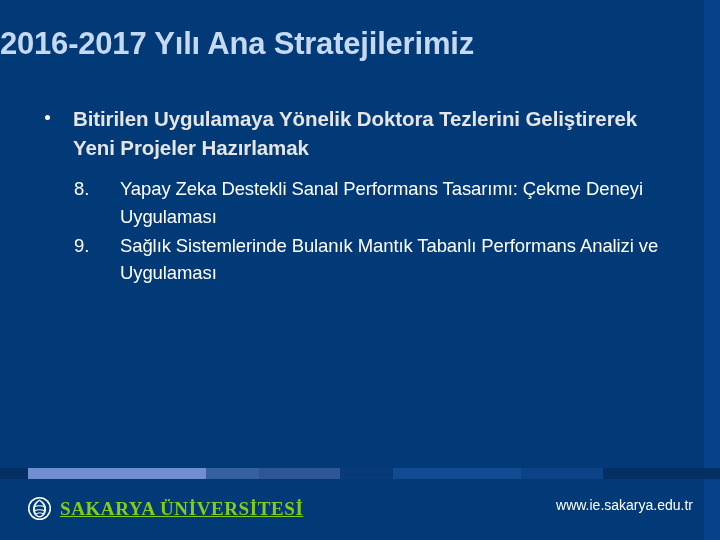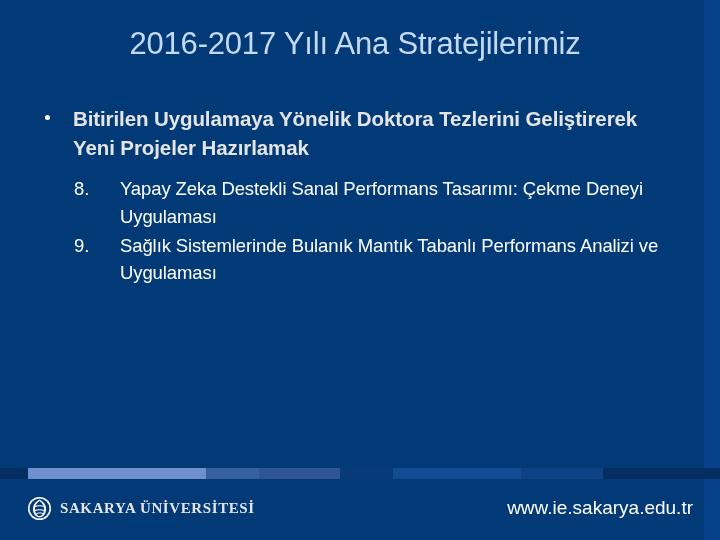--- a/index.html
+++ b/index.html
@@ -26,24 +26,23 @@
     height: 540px;
     background: #07418a;
   }
 
   
   .slide-title {
     position: absolute;
     left: 0;
     top: 26px;
     width: 710px;
-    text-align: center;
     color: #c5d9f2;
     font-size: 31px;
-    font-weight: normal;
+    font-weight: bold;
     letter-spacing: -0.2px;
     line-height: 1.15;
     white-space: nowrap;
   }
 
   
   .body-area {
     position: absolute;
     left: 0;
     top: 104px;
@@ -121,33 +120,34 @@
     display: flex;
     align-items: center;
     gap: 8px;
   }
   .emblem {
     width: 25px;
     height: 25px;
     flex: 0 0 auto;
   }
   .logo-text {
-    color: #e5e5e5;
+    color: #84cc16;
     font-family: "Liberation Serif", serif;
     font-weight: bold;
-    font-size: 15px;
+    font-size: 19px;
     letter-spacing: 0.6px;
     white-space: nowrap;
+    text-decoration: underline;
   }
   .footer-url {
     position: absolute;
     right: 27px;
     top: 497px;
     color: #ffffff;
-    font-size: 19px;
+    font-size: 14px;
     white-space: nowrap;
   }
 </style>
 </head>
 <body>
 
 <div id="slide">
 
   <div class="right-strip"></div>
 

